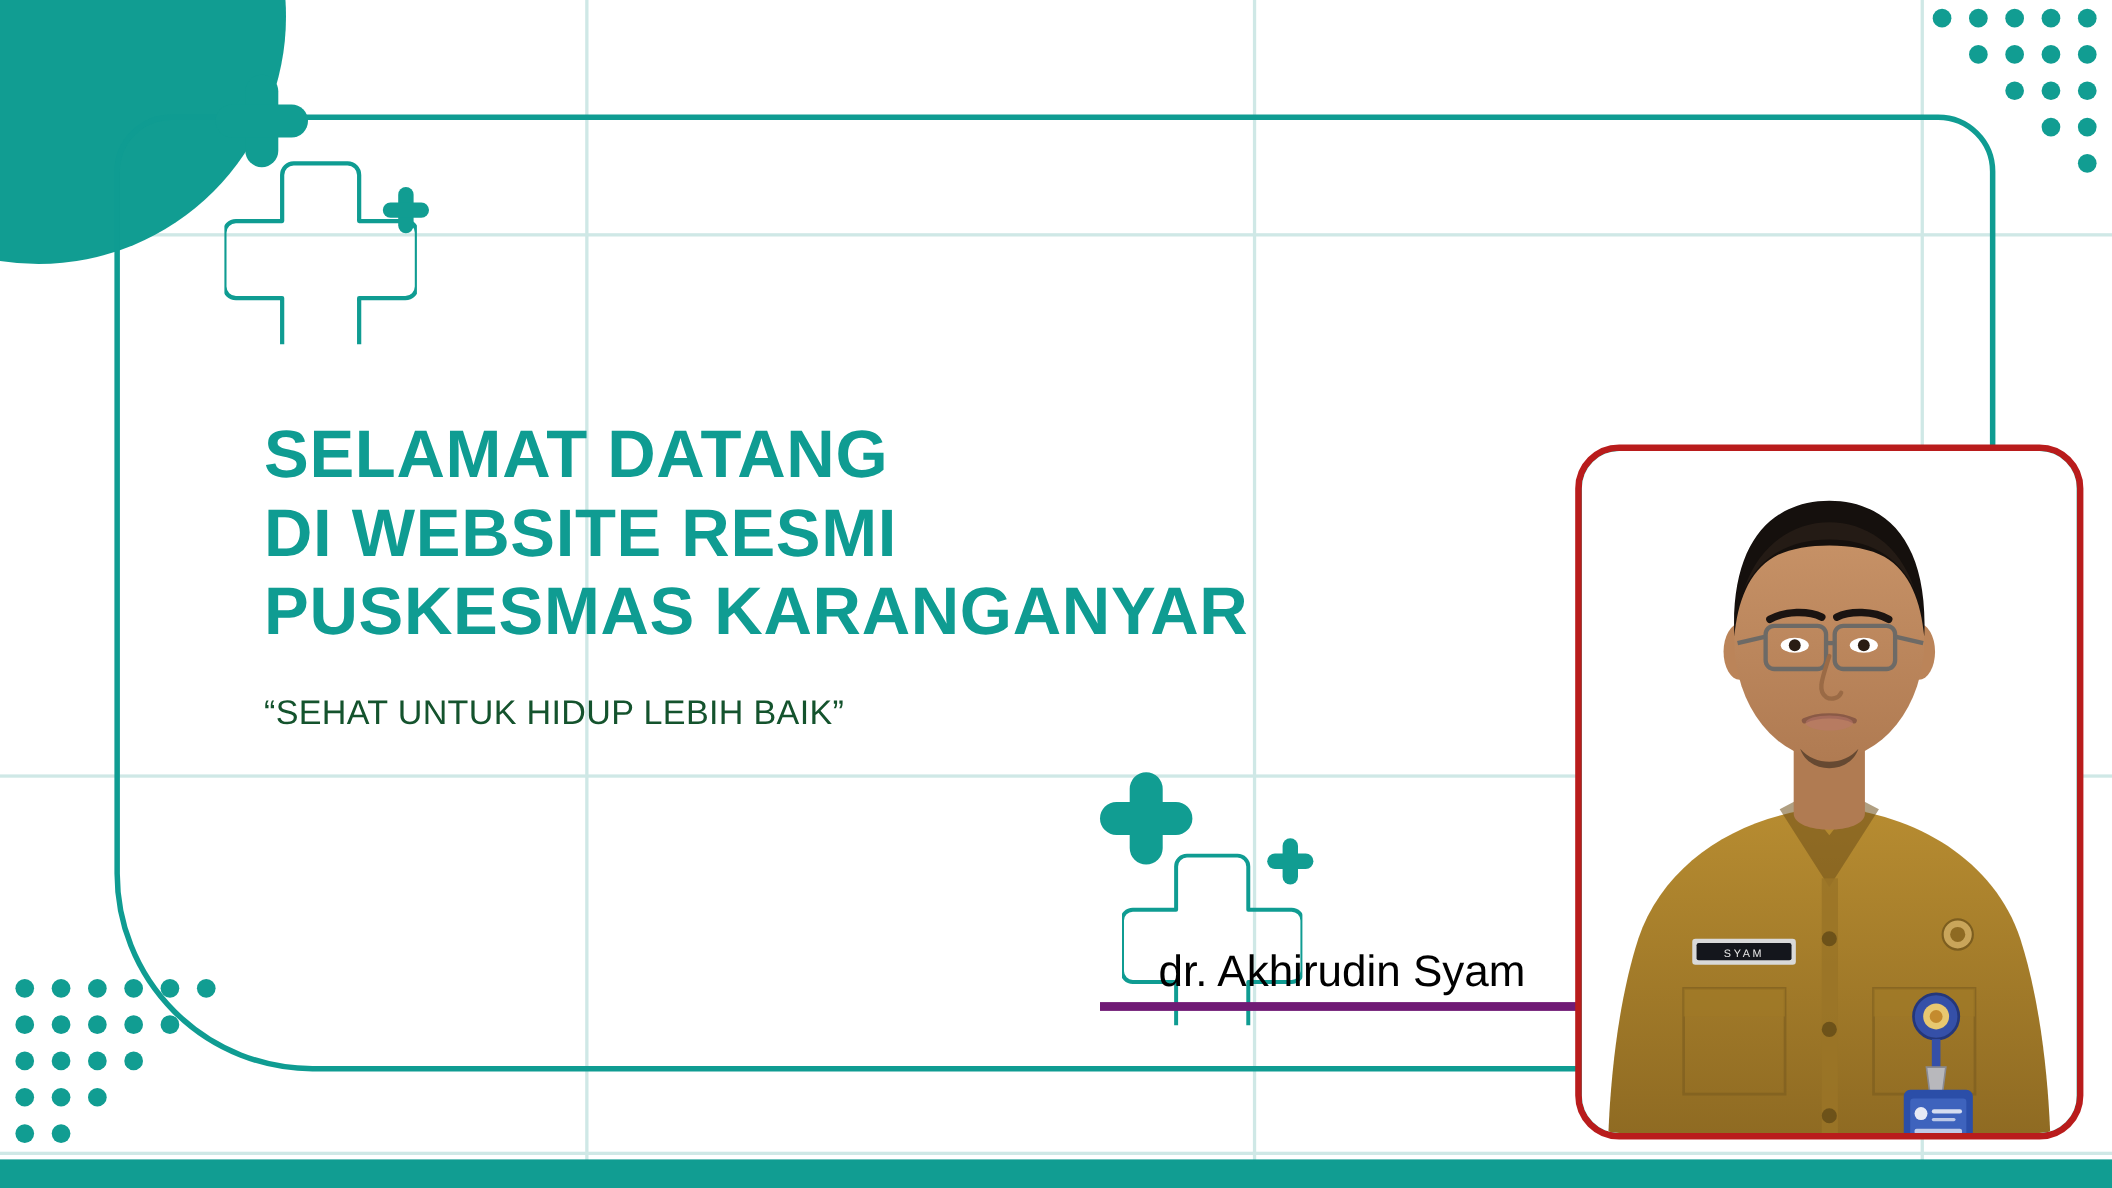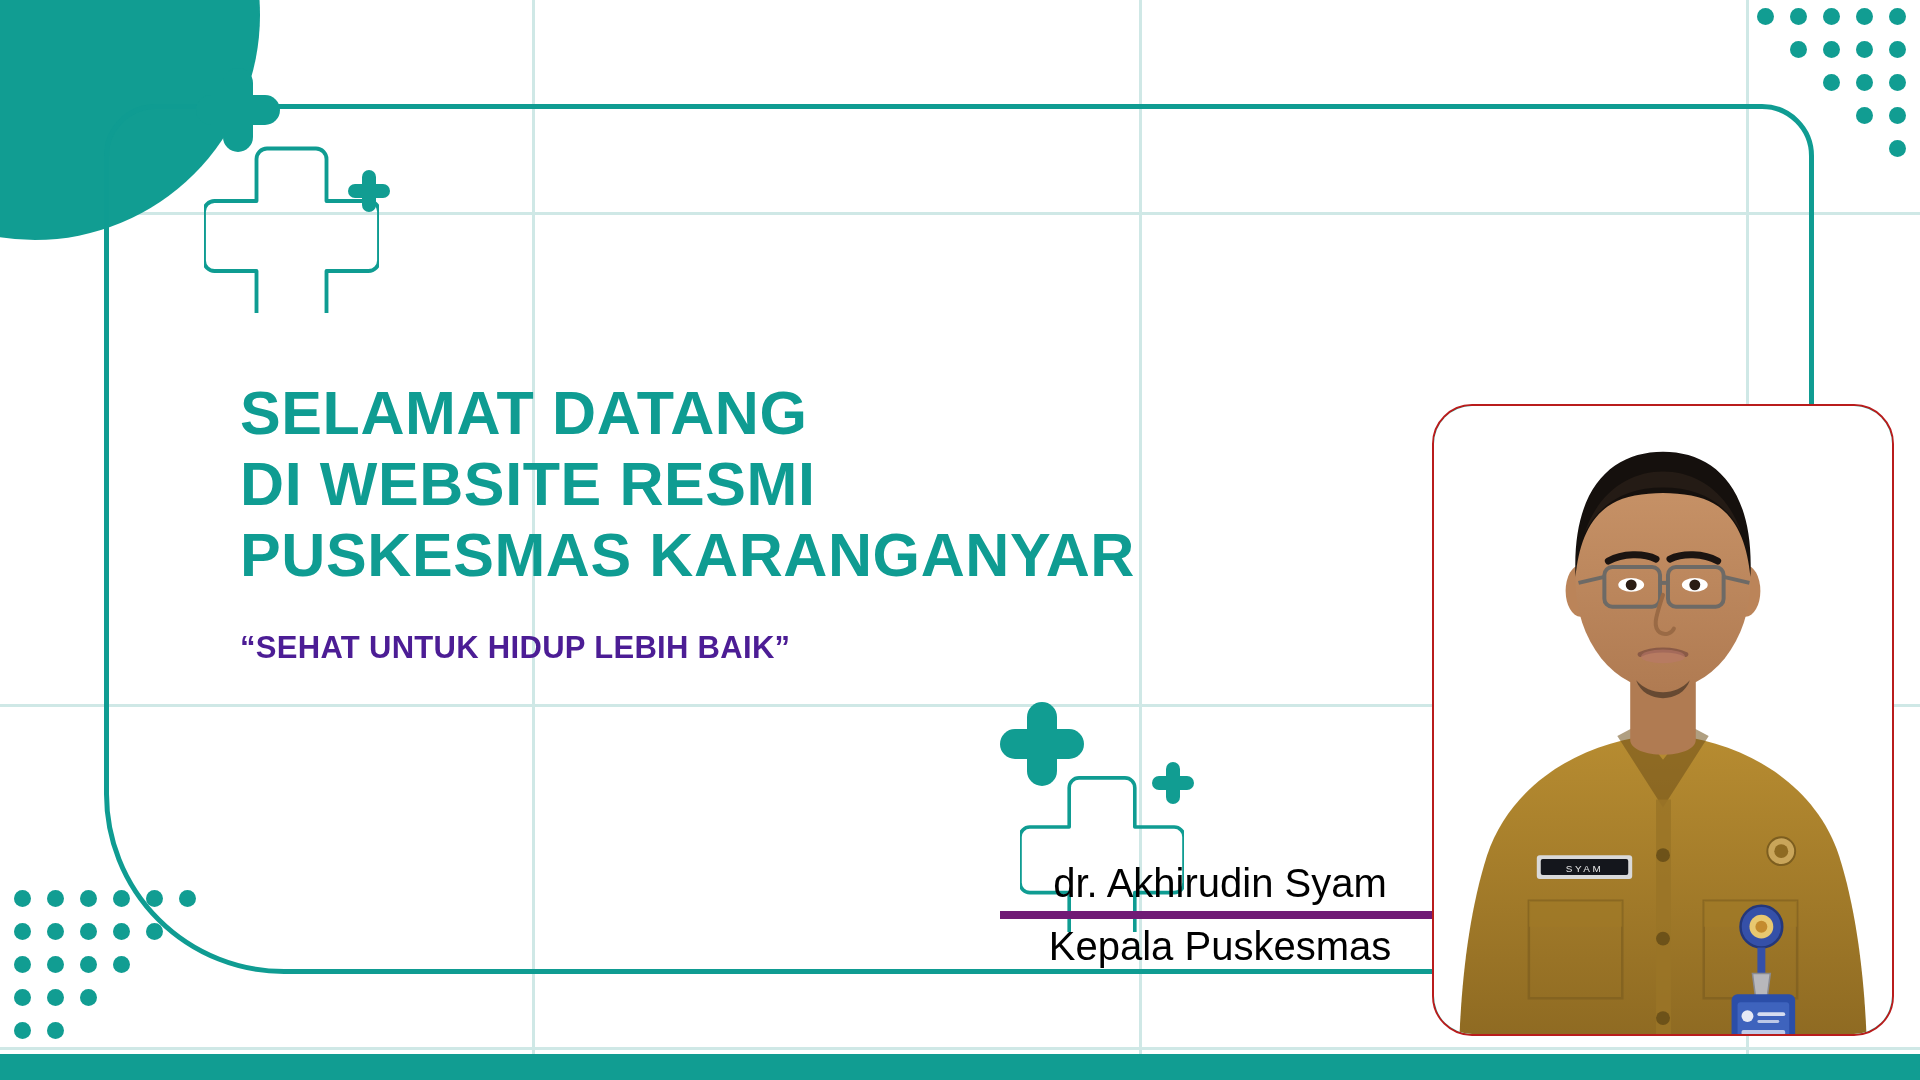--- a/index.html
+++ b/index.html
@@ -59,42 +59,42 @@
   #text-block{ position:absolute; left:240px; top:378px; width:1180px; }
   #headline{
     color:#0f9c92;
     font-size:61px; line-height:1.16; font-weight:bold;
     letter-spacing:0.6px;
     text-transform:uppercase;
     white-space:pre-line;
   }
   #tagline{
     margin-top:40px;
-    color:#4c1d95;
-    font-size:31px; font-weight:bold; letter-spacing:0.3px;
+    color:#14532d;
+    font-size:31px; font-weight:normal; letter-spacing:0.3px;
     text-transform:uppercase;
   }
 
   
   #signature{
     position:absolute; right:480px; top:862px;
     width:440px; text-align:center;
   }
   #sig-name{
     font-size:40px; color:#000; line-height:1.05;
     padding-bottom:7px;
     border-bottom:8px solid #701a75;
   }
   #sig-role{ font-size:40px; color:#000; line-height:1.18; padding-top:4px; }
 
   
   #portrait-frame{
     position:absolute; left:1432px; top:404px;
     width:462px; height:632px;
-    border:2px solid #b91c1c;
+    border:6px solid #b91c1c;
     border-radius:40px;
     overflow:hidden;
     background:#14b8a6;
   }
   #portrait{ position:absolute; inset:0; }
   #portrait svg{ display:block; width:100%; height:100%; }
 
   .bottom-teal-bar{
     position:absolute; left:0; right:0; bottom:0; height:26px;
     background:#119d92;
@@ -180,21 +180,20 @@
 
   <div id="text-block">
     <div id="headline">SELAMAT DATANG
 DI WEBSITE RESMI
 PUSKESMAS KARANGANYAR</div>
     <div id="tagline">“SEHAT UNTUK HIDUP LEBIH BAIK”</div>
   </div>
 
   <div id="signature">
     <div id="sig-name">dr. Akhirudin Syam</div>
-    <div id="sig-role">Kepala Puskesmas</div>
   </div>
 
   <div id="portrait-frame">
     <div id="portrait">
       <svg viewBox="0 0 462 632" preserveAspectRatio="xMidYMax slice">
         <defs>
           <linearGradient id="uni" x1="0" y1="0" x2="0" y2="1">
             <stop offset="0" stop-color="#b78c31"></stop>
             <stop offset="1" stop-color="#8e6a22"></stop>
           </linearGradient>

